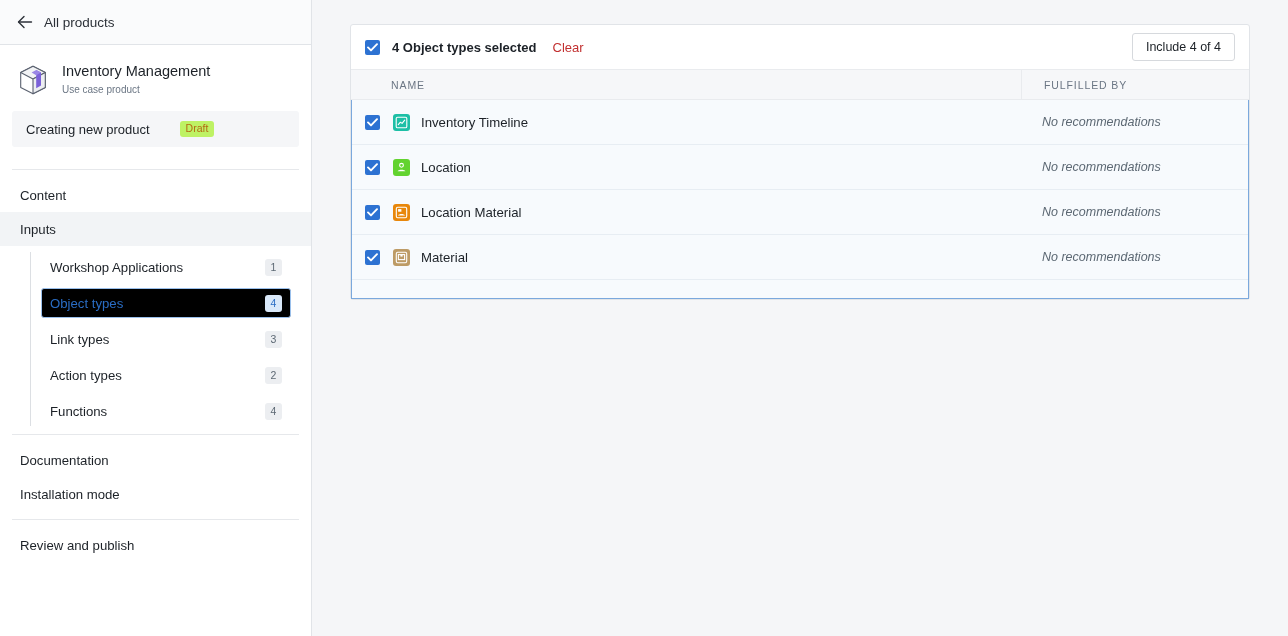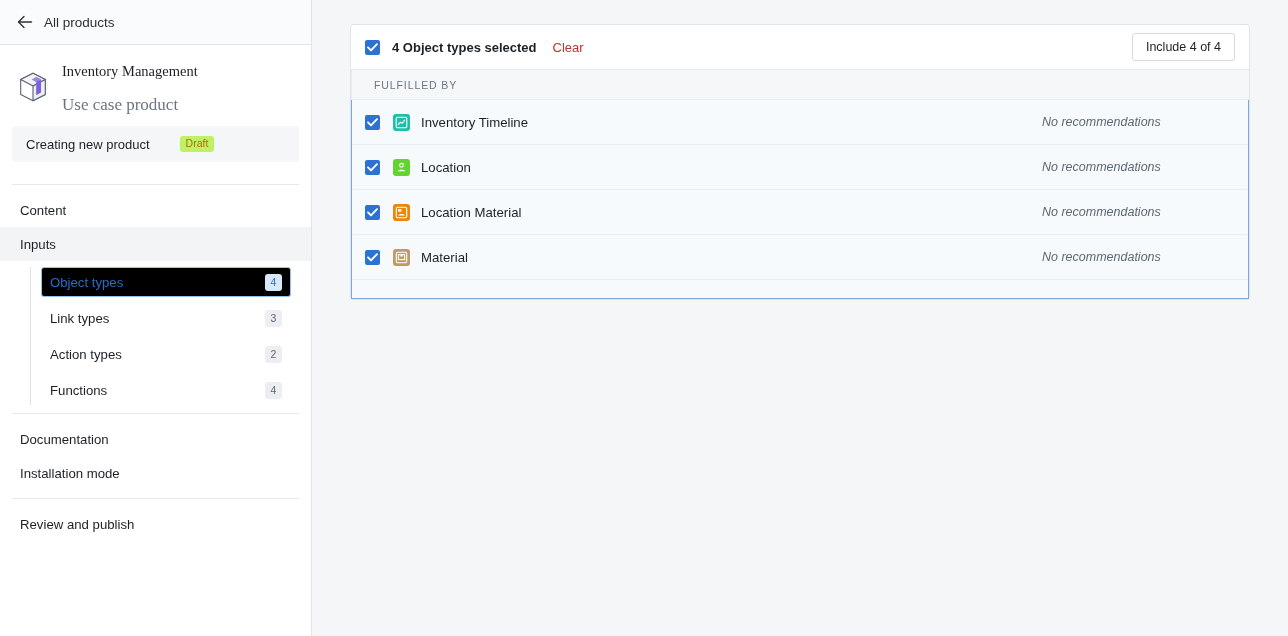--- a/index.html
+++ b/index.html
@@ -26,28 +26,27 @@
     display: flex; align-items: center;
     padding: 0 16px;
     border-bottom: 1px solid #e1e4e8;
     background: #fafbfc;
     cursor: pointer;
   }
   .back-arrow { width: 18px; height: 18px; margin-right: 10px; display: block; flex: 0 0 18px; }
   .back-label { font-size: 13.5px; color: #2c3138; }
 
   .product-head {
-    display: flex; align-items: center;
+    display: flex; align-items: flex-end;
     padding: 16px 16px 10px 16px;
-    font-family: Liberation Serif, serif;
   }
   .product-icon { width: 34px; height: 34px; margin-right: 12px; flex: 0 0 34px; display:block; }
   .product-text { padding-top: 1px; }
   .product-title { font-size: 14.5px; color: #1c2127; font-weight: 400; line-height: 18px; }
-  .product-sub { font-size: 17px; color: #6b7684; margin-top: 18px; line-height: 14px; }
+  .product-sub { font-size: 10px; color: #6b7684; margin-top: 3px; line-height: 14px; }
 
   .status-card {
     margin: 4px 12px 0 12px;
     background: #f5f6f8;
     border-radius: 3px;
     height: 36px;
     display: flex; align-items: center;
     padding: 0 14px;
     cursor: pointer;
     gap: 21px;
@@ -234,20 +233,24 @@
       <span class="status-text">Creating new product</span>
       <span class="status-badge">Draft</span>
     </div>
 
     <div class="nav">
       <div class="nav-sep"></div>
       <div class="nav-item">Content</div>
       <div class="nav-item active-section">Inputs</div>
 
       <div class="sub-nav">
+        <div class="sub-item">
+          <span>Workshop Applications</span>
+          <span class="count-badge">1</span>
+        </div>
         <div class="sub-item selected">
           <span>Object types</span>
           <span class="count-badge">4</span>
         </div>
         <div class="sub-item">
           <span>Link types</span>
           <span class="count-badge">3</span>
         </div>
         <div class="sub-item">
           <span>Action types</span>
@@ -277,20 +280,21 @@
           </svg>
         </span>
         <span class="sel-title">4 Object types selected</span>
         <span class="clear-link">Clear</span>
         <span class="spacer"></span>
         <button class="include-btn">Include 4 of 4</button>
       </div>
 
       <div class="table">
         <div class="thead">
+          <div class="th th-name">NAME</div>
           <div class="th th-fulfilled">FULFILLED BY</div>
         </div>
 
         <div class="tbody">
 
           <div class="row">
             <div class="row-main">
               <span class="cbx">
                 <svg width="11" height="9" viewBox="0 0 11 9">
                   <path d="M1 4.4 L4 7.4 L10 1.2" fill="none" stroke="#ffffff" stroke-width="1.9" stroke-linecap="round" stroke-linejoin="round"></path>

